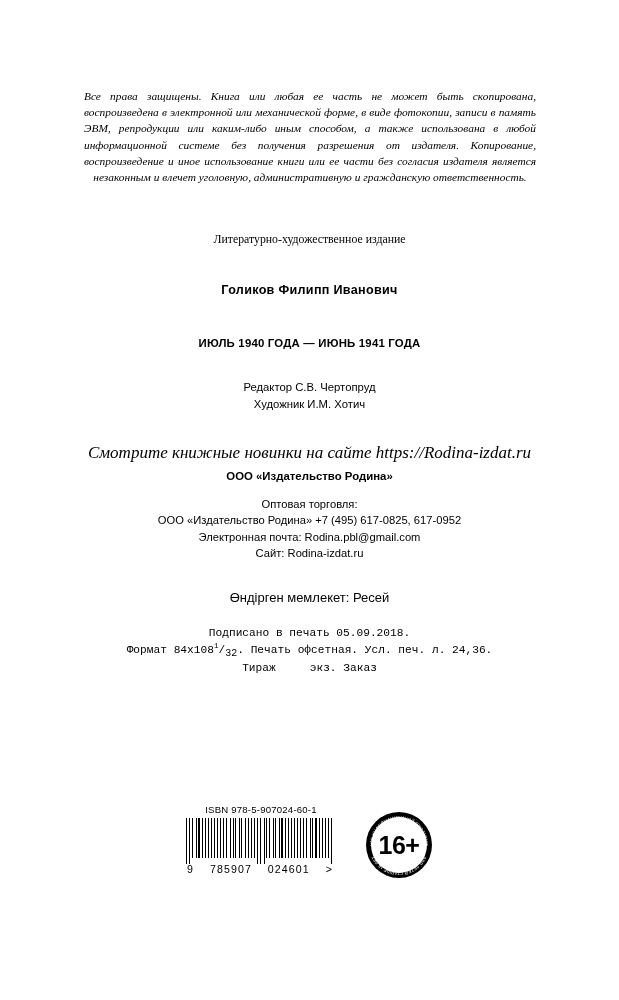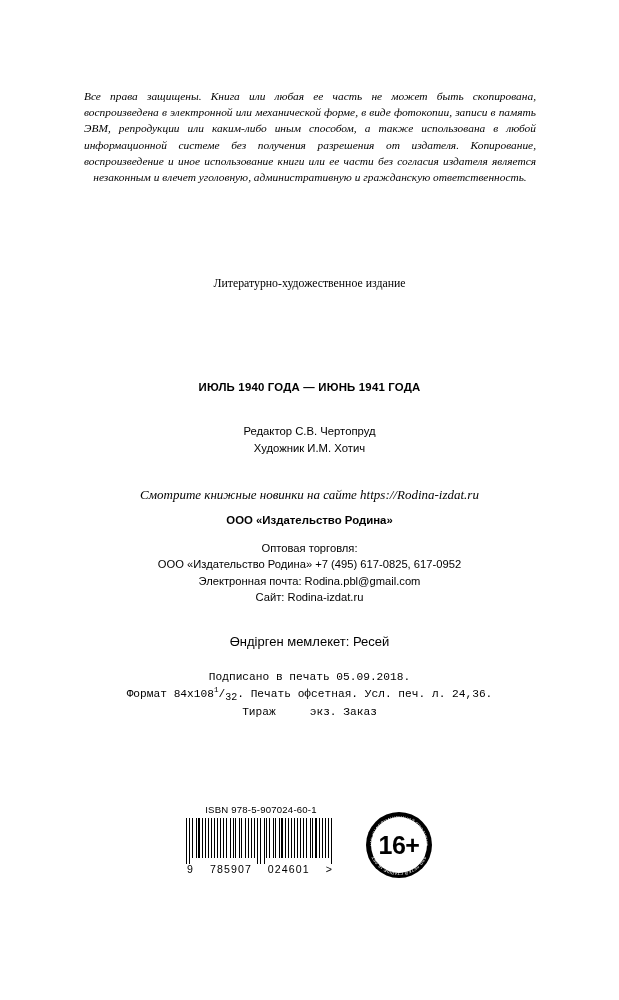--- a/index.html
+++ b/index.html
@@ -36,21 +36,20 @@
     text-align-last: center;
     color: #000;
   }
   
   .imprint {
     position: absolute;
     left: 50%;
     transform: translateX(-50%);
     width: 520px;
     text-align: center;
-    margin-top: 44px;
   }
   .kind {
     top: 232px;
     font-family: "Liberation Serif", serif;
     font-size: 11.8px;
   }
   .author {
     top: 283px;
     font-family: "Liberation Sans", sans-serif;
     font-weight: bold;
@@ -74,21 +73,21 @@
   .credits {
     top: 379px;
     font-family: "Liberation Sans", sans-serif;
     font-size: 11.3px;
     line-height: 17px;
   }
   .site-note {
     top: 443px;
     font-family: "Liberation Serif", serif;
     font-style: italic;
-    font-size: 13px;
+    font-size: 17px;
   }
   .publisher {
     top: 470px;
     font-family: "Liberation Sans", sans-serif;
     font-weight: bold;
     font-size: 11.4px;
   }
   .contacts {
     top: 496px;
     font-family: "Liberation Sans", sans-serif;
@@ -219,20 +218,21 @@
 </style>
 </head>
 <body>
 
 <div class="page">
 
   <div class="copyright">Все права защищены. Книга или любая ее часть не может быть скопирована, воспроизведена в электронной или механической форме, в виде фотокопии, записи в память ЭВМ, репродукции или каким-либо иным способом, а также использована в любой информационной системе без получения разрешения от издателя. Копирование, воспроизведение и иное использование книги или ее части без согласия издателя является незаконным и влечет уголовную, административную и гражданскую ответственность.</div>
 
   <div class="imprint kind">Литературно-художественное издание</div>
 
+  <div class="imprint author">Голиков Филипп Иванович</div>
 
 
   <div class="imprint title-sub">ИЮЛЬ 1940 ГОДА — ИЮНЬ 1941 ГОДА</div>
 
   <div class="imprint credits">
     <div>Редактор С.В. Чертопруд</div>
     <div>Художник И.М. Хотич</div>
   </div>
 
   <div class="imprint site-note">Смотрите книжные новинки на сайте https://Rodina-izdat.ru</div>

